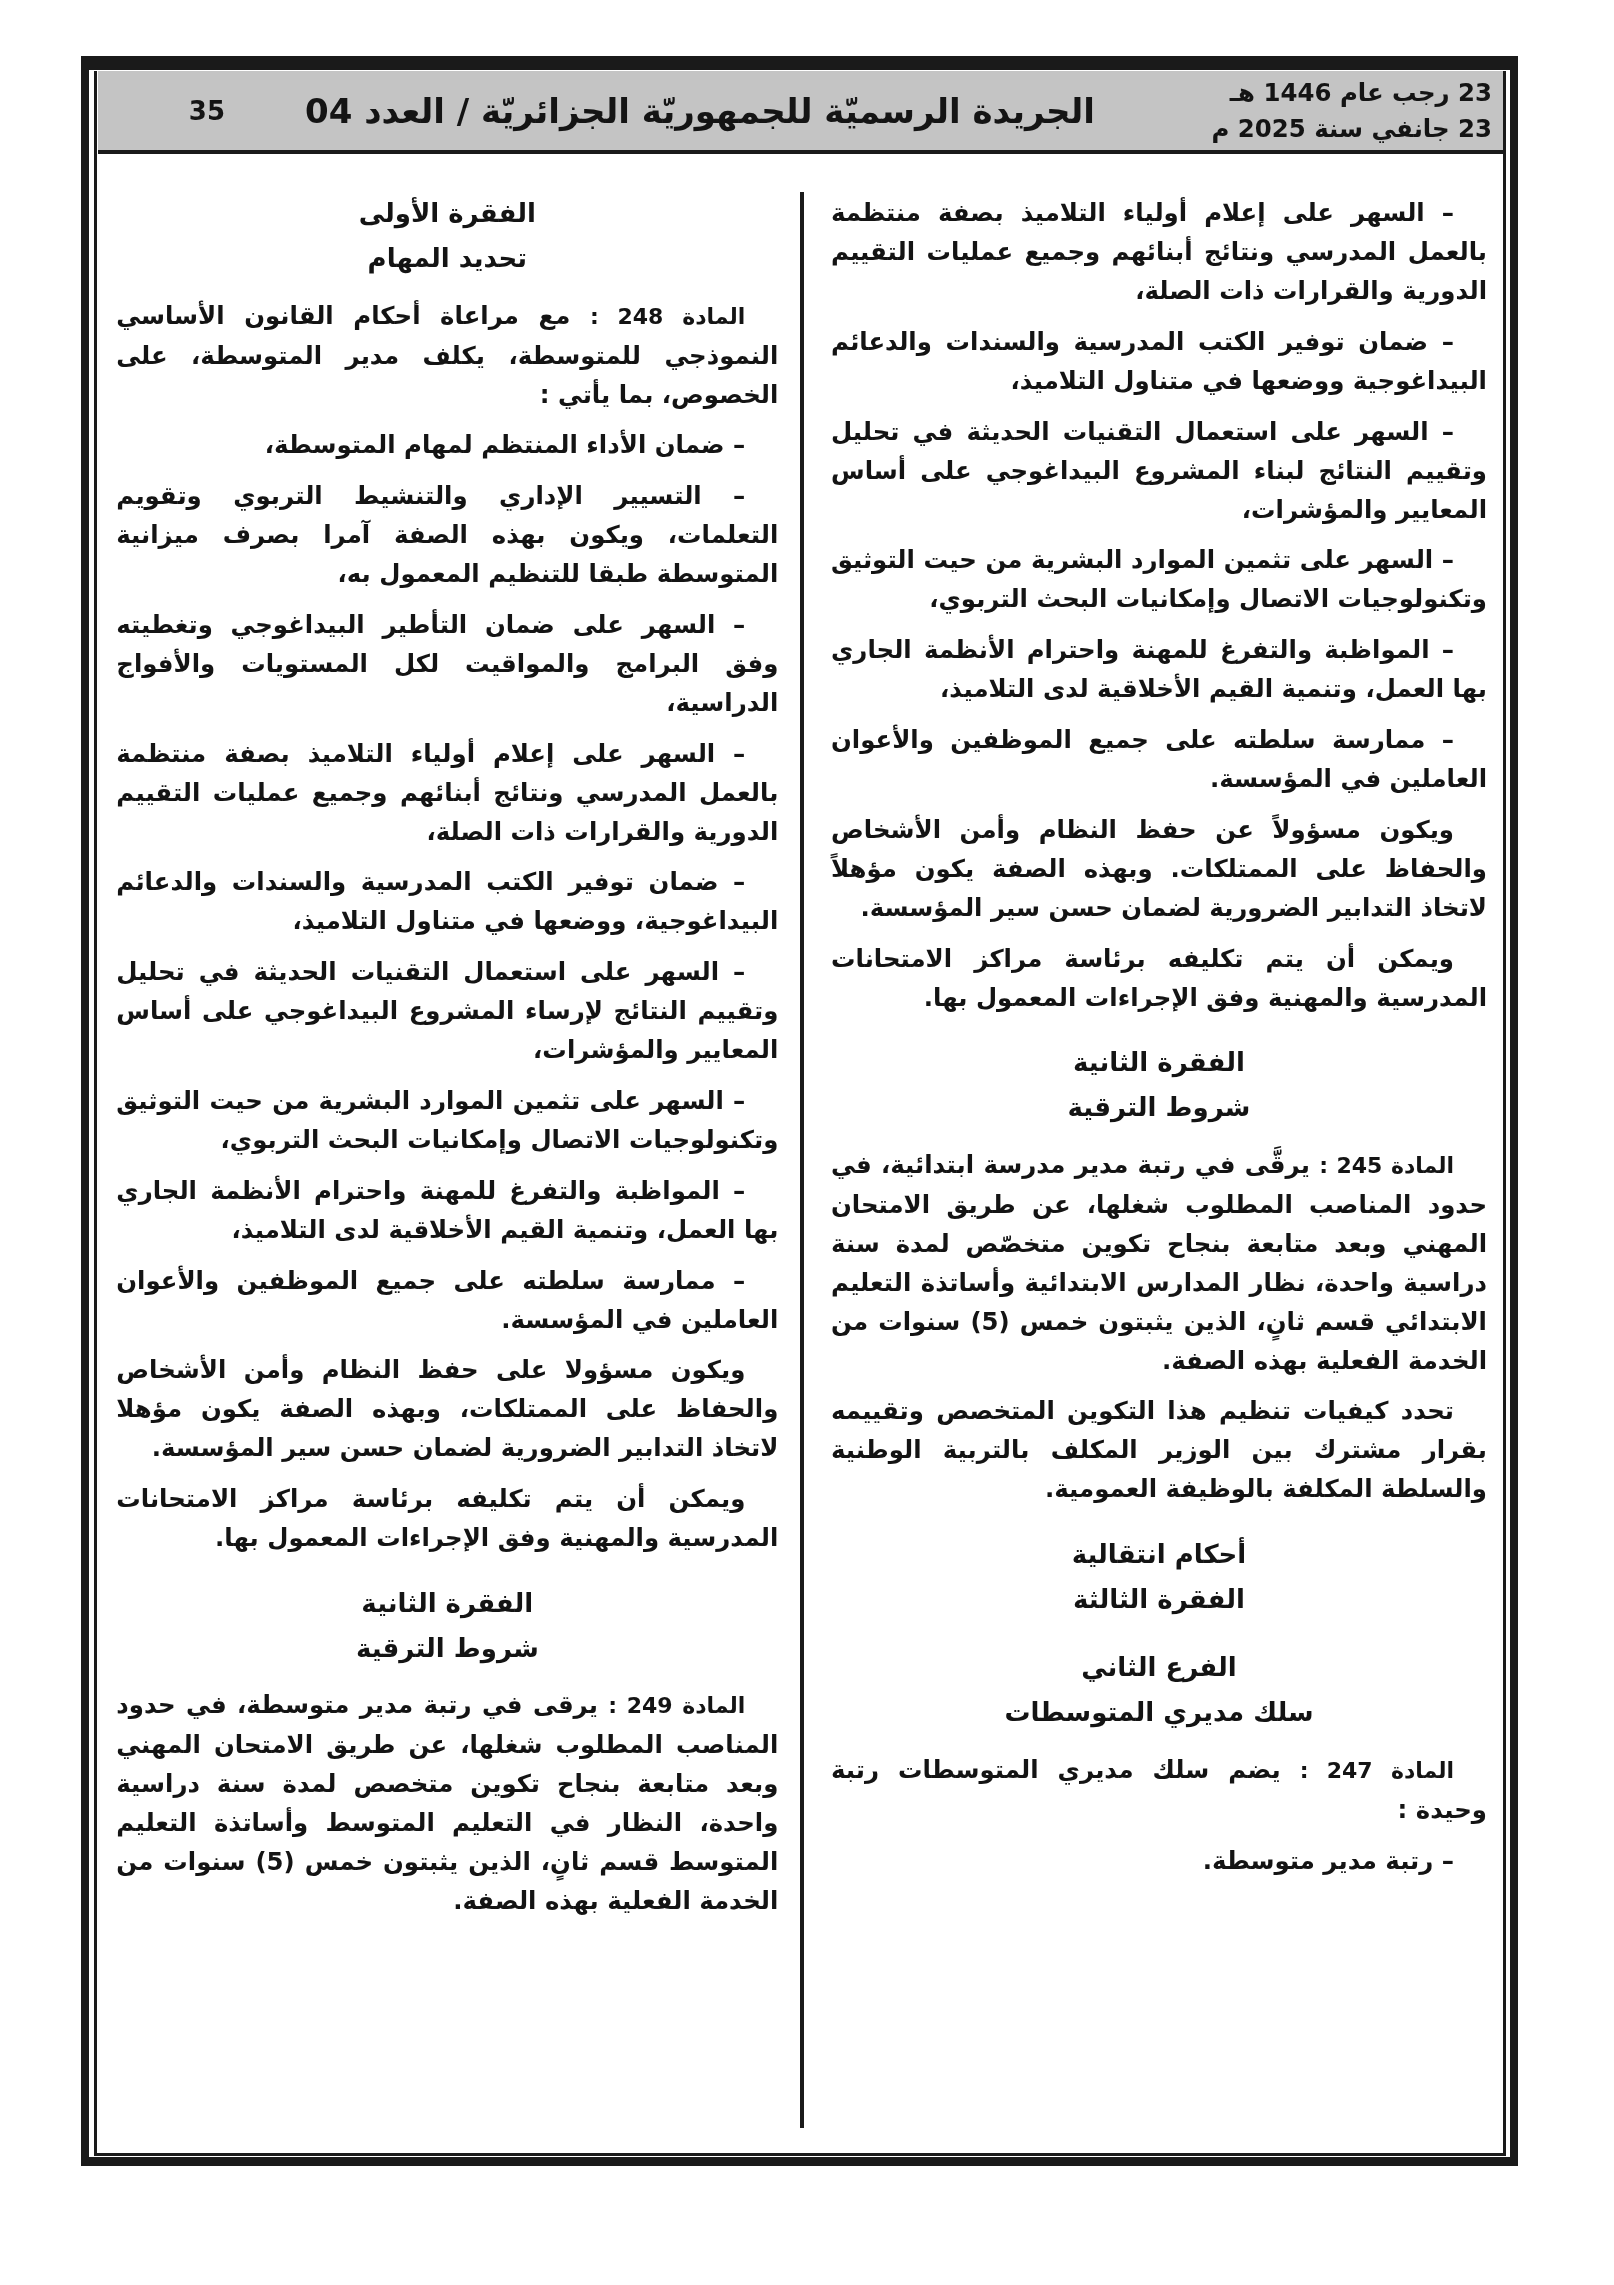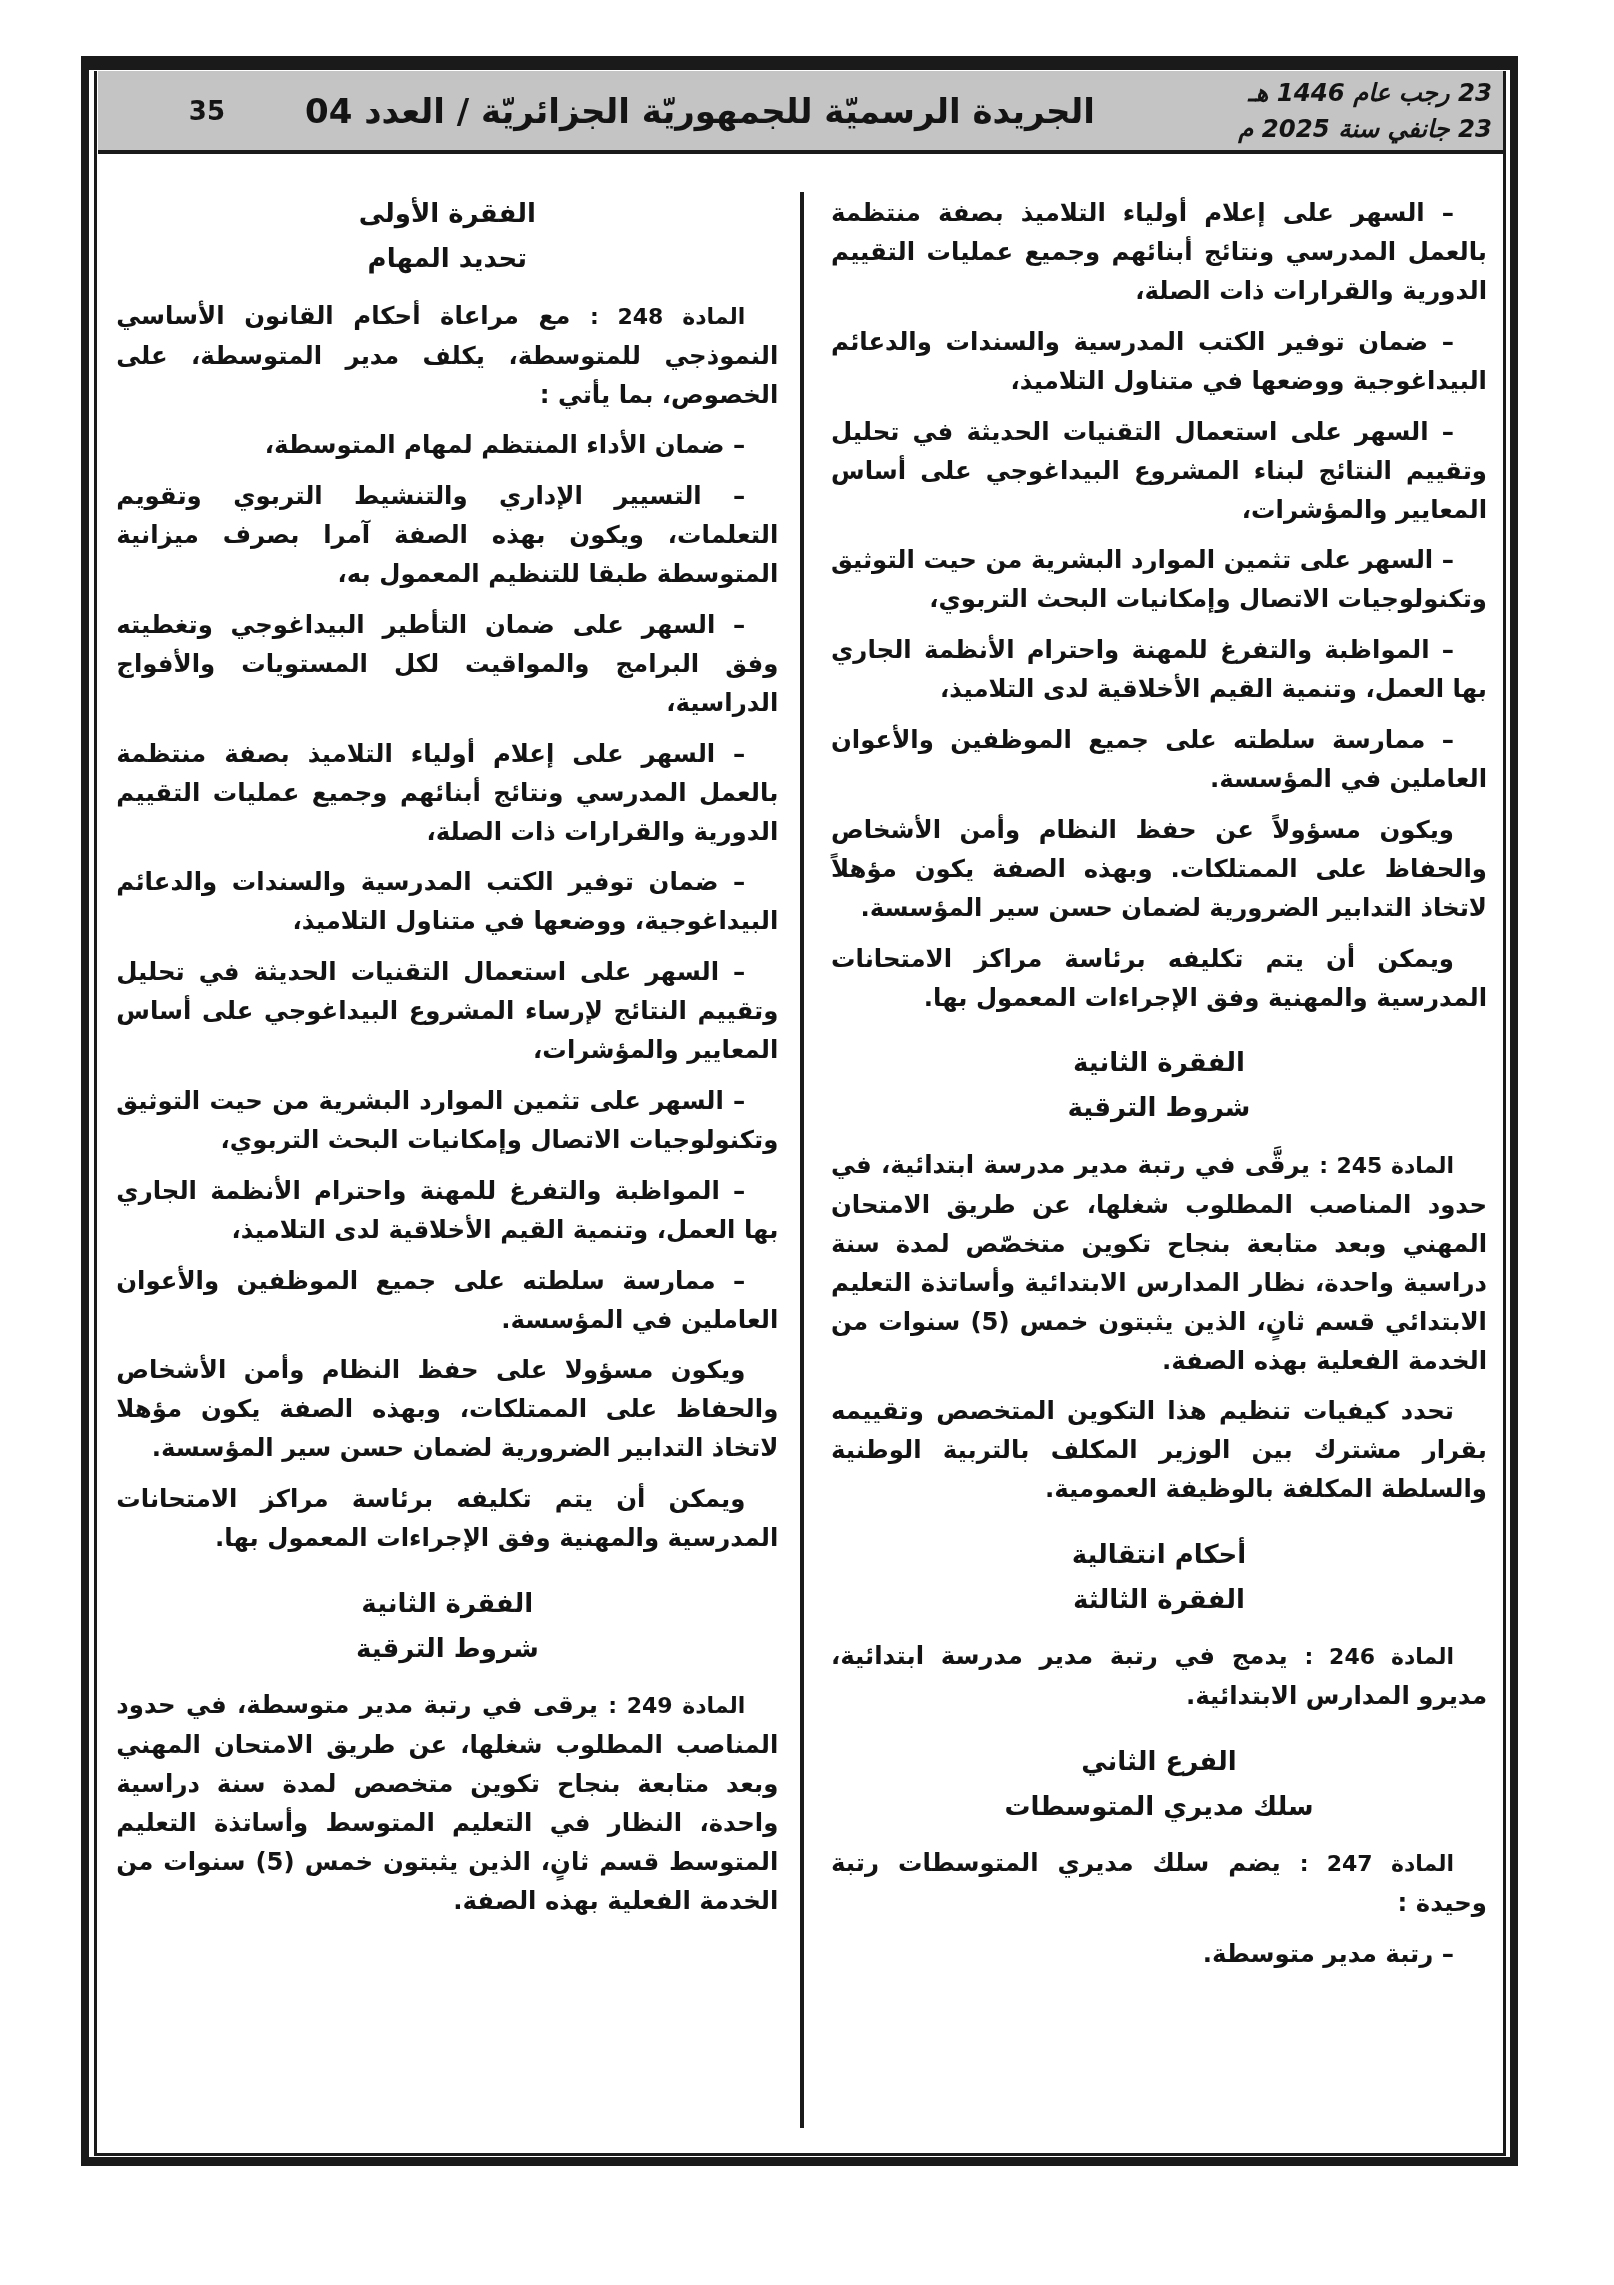--- a/index.html
+++ b/index.html
@@ -59,21 +59,20 @@
     color: #141414;
     font-weight: bold;
   }
   .issue-dates {
     width: 317px;
     padding-right: 11px;
     text-align: right;
     font-size: 24.4px;
     line-height: 36px;
     white-space: nowrap;
-    font-style: italic;
   }
   .journal-title {
     flex: 1;
     text-align: center;
     font-size: 34px;
     letter-spacing: 0.5px;
     white-space: nowrap;
   }
   .page-number {
     width: 127px;
@@ -171,21 +170,20 @@
     </div>
 
     <p class="body-par"><span class="art-label">المادة 245 :</span> <span>يرقَّى في رتبة مدير مدرسة ابتدائية، في حدود المناصب المطلوب شغلها، عن طريق الامتحان المهني وبعد متابعة بنجاح تكوين متخصّص لمدة سنة دراسية واحدة، نظار المدارس الابتدائية وأساتذة التعليم الابتدائي قسم ثانٍ، الذين يثبتون خمس (5) سنوات من الخدمة الفعلية بهذه الصفة.</span></p>
     <p class="body-par">تحدد كيفيات تنظيم هذا التكوين المتخصص وتقييمه بقرار مشترك بين الوزير المكلف بالتربية الوطنية والسلطة المكلفة بالوظيفة العمومية.</p>
 
     <div class="hgroup">
       <div class="h-line">أحكام انتقالية</div>
       <div class="h-line">الفقرة الثالثة</div>
     </div>
 
-    <p class="body-par"><span class="art-label">المادة 246 :</span> <span>يدمج في رتبة مدير مدرسة ابتدائية، مديرو المدارس الابتدائية.</span></p>
 
     <div class="hgroup">
       <div class="h-line">الفرع الثاني</div>
       <div class="h-line">سلك مديري المتوسطات</div>
     </div>
 
     <p class="body-par"><span class="art-label">المادة 247 :</span> <span>يضم سلك مديري المتوسطات رتبة وحيدة :</span></p>
     <p class="body-par last-par">– رتبة مدير متوسطة.</p>
   </div>
 

